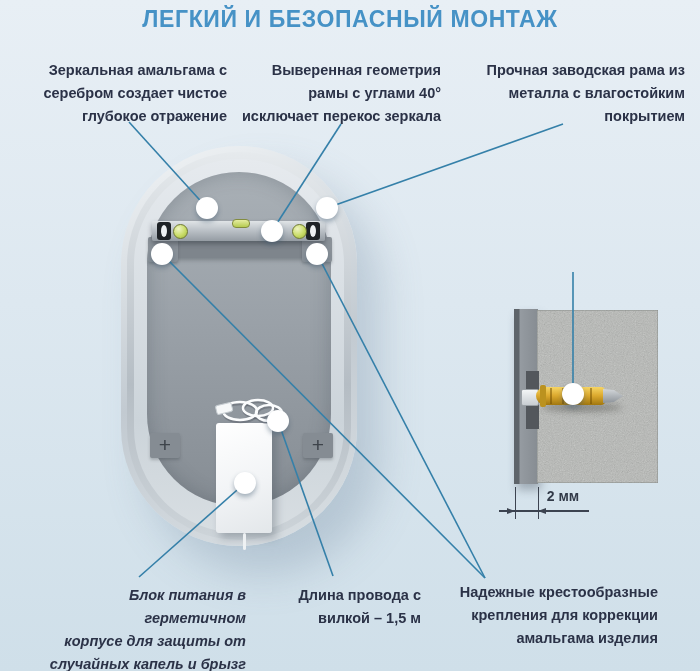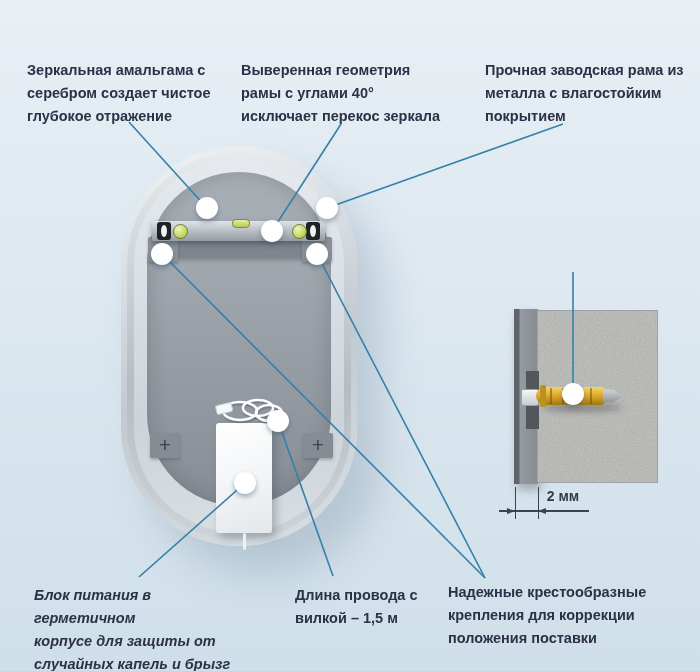--- a/index.html
+++ b/index.html
@@ -6,29 +6,29 @@
   .canvas{
     position:relative;width:700px;height:671px;overflow:hidden;
     background:linear-gradient(180deg,#e8eff5 0%,#dde8f0 45%,#cfdfe9 100%);
     font-family:"Liberation Sans",sans-serif;
   }
   .title{
     position:absolute;left:0;top:6px;width:700px;text-align:center;
     font-size:23px;font-weight:700;letter-spacing:.6px;color:#4692c6;margin:0;
   }
   .note{
-    position:absolute;text-align:left;color:#2b3247;
+    position:absolute;text-align:right;color:#2b3247;
     font-size:14.5px;line-height:23px;font-weight:700;white-space:pre-line;
   }
   .note-amalgam{left:27px;top:59px;width:200px;}
   .note-geometry{left:241px;top:59px;width:200px;}
   .note-frame{left:485px;top:59px;width:200px;}
   .note-mounting{left:493px;top:191px;width:180px;}
   .note-power{left:34px;top:584px;width:212px;font-style:italic;}
-  .note-cable{left:295px;top:584px;width:140px;}
+  .note-cable{left:281px;top:584px;width:140px;}
   .note-fasteners{left:448px;top:581px;width:210px;}
 
   
   .leads{position:absolute;left:0;top:0;z-index:40;pointer-events:none;}
   .leads line{stroke:#3580a9;stroke-width:1.6;}
 
   
   .mirror{
     position:absolute;left:121px;top:146px;width:236px;height:400px;border-radius:118px;
     background:linear-gradient(160deg,#f1f4f6 0%,#c2cad1 55%,#d9dfe3 100%);
@@ -138,20 +138,21 @@
   .dim-label{
     position:absolute;left:533px;top:488px;width:60px;text-align:center;
     font-size:14px;font-weight:700;color:#323a48;
   }
 </style>
 </head>
 <body>
 
 <div class="canvas">
 
+  <h1 class="title">ЛЕГКИЙ И БЕЗОПАСНЫЙ МОНТАЖ</h1>
 
   <div class="mirror">
     <div class="mirror-ring"></div>
     <div class="mirror-in"></div>
     <div class="mirror-panel"></div>
 
     <div class="rail"></div>
 
     <div class="plate ul"><span>+</span></div>
     <div class="plate ur"><span>+</span></div>
@@ -245,15 +246,15 @@
   <div class="note note-frame">Прочная заводская рама из
 металла с влагостойким
 покрытием</div>
   <div class="note note-power">Блок питания в герметичном
 корпусе для защиты от
 случайных капель и брызг</div>
   <div class="note note-cable">Длина провода с
 вилкой – 1,5 м</div>
   <div class="note note-fasteners">Надежные крестообразные
 крепления для коррекции
-положения поставки</div>
+амальгама изделия</div>
 
 </div>
 
 </body></html>

